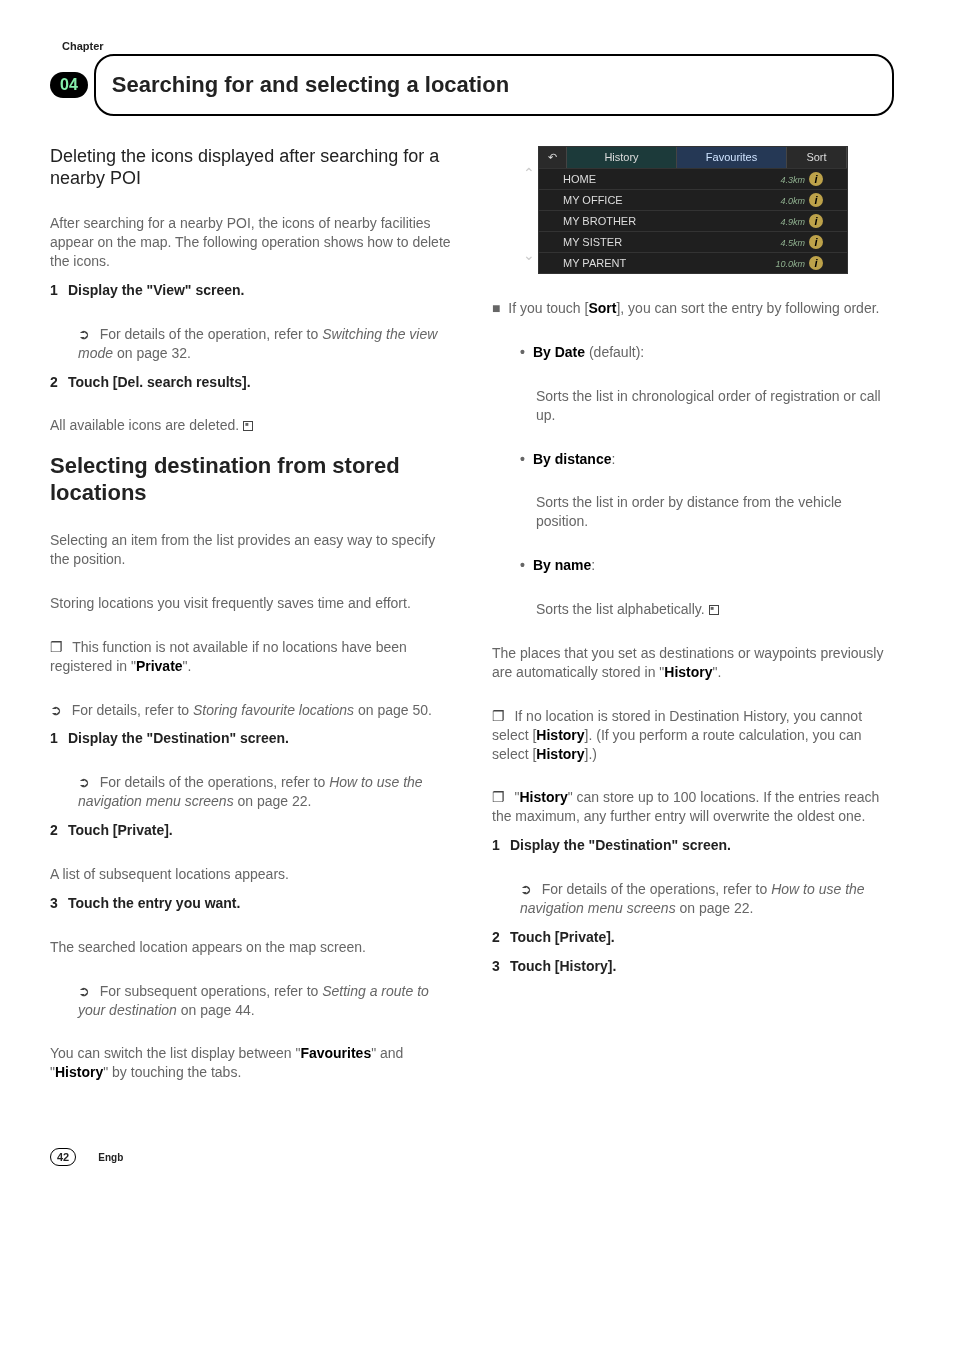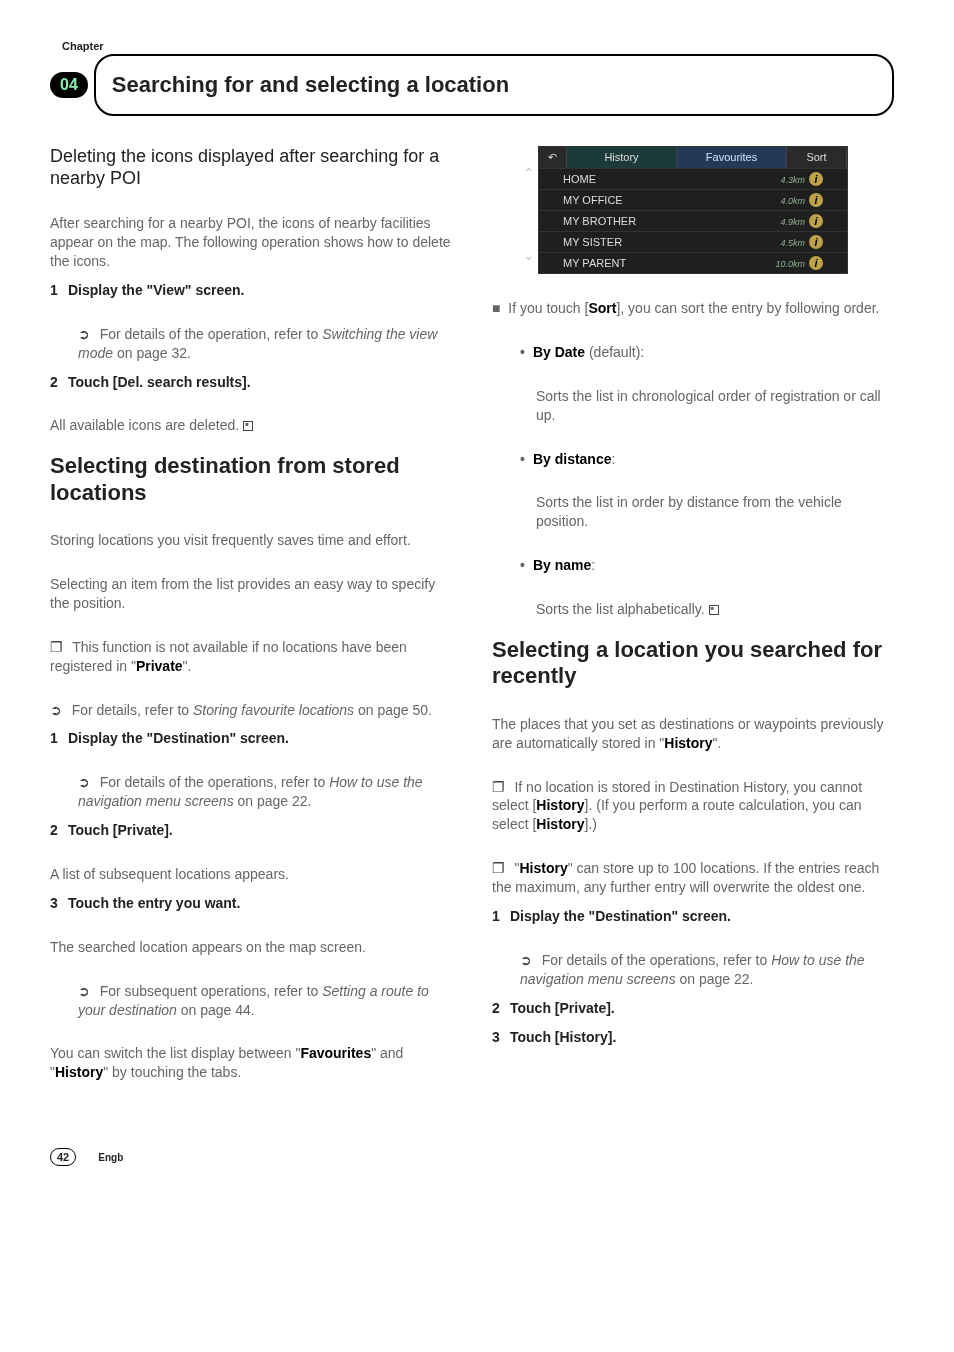--- a/index.html
+++ b/index.html
@@ -64,22 +64,22 @@
 
       <p class="step"><span class="step-num">1</span><span>Display the "View" screen.</span></p>
       <p class="grey indent ref-arrow">
         <span>For details of the operation, refer to </span><span class="italic">Switching the view mode</span><span> on page 32.</span>
       </p>
 
       <p class="step"><span class="step-num">2</span><span>Touch [Del. search results].</span></p>
       <p class="grey"><span>All available icons are deleted.</span><span class="end-mark"></span></p>
 
       <h2 class="sec">Selecting destination from stored locations</h2>
+      <p class="grey">Selecting an item from the list provides an easy way to specify the position.</p>
       <p class="grey">Storing locations you visit frequently saves time and effort.</p>
-      <p class="grey">Selecting an item from the list provides an easy way to specify the position.</p>
       <p class="grey note-box">
         <span>This function is not available if no locations have been registered in "</span><b>Private</b><span>".</span>
       </p>
       <p class="grey ref-arrow">
         <span>For details, refer to </span><span class="italic">Storing favourite locations</span><span> on page 50.</span>
       </p>
 
       <p class="step"><span class="step-num">1</span><span>Display the "Destination" screen.</span></p>
       <p class="grey indent ref-arrow">
         <span>For details of the operations, refer to </span><span class="italic">How to use the navigation menu screens</span><span> on page 22.</span>
@@ -135,21 +135,20 @@
 
       <p class="grey indent bullet"><b>By Date</b><span> (default):</span></p>
       <p class="grey indent2">Sorts the list in chronological order of registration or call up.</p>
 
       <p class="grey indent bullet"><b>By distance</b><span>:</span></p>
       <p class="grey indent2">Sorts the list in order by distance from the vehicle position.</p>
 
       <p class="grey indent bullet"><b>By name</b><span>:</span></p>
       <p class="grey indent2"><span>Sorts the list alphabetically.</span><span class="end-mark"></span></p>
 
-      <h2 class="sec">Selecting a location you searched for recently</h2>
       <p class="grey">
         <span>The places that you set as destinations or waypoints previously are automatically stored in "</span><b>History</b><span>".</span>
       </p>
       <p class="grey note-box">
         <span>If no location is stored in Destination History, you cannot select [</span><b>History</b><span>]. (If you perform a route calculation, you can select [</span><b>History</b><span>].)</span>
       </p>
       <p class="grey note-box">
         <span>"</span><b>History</b><span>" can store up to 100 locations. If the entries reach the maximum, any further entry will overwrite the oldest one.</span>
       </p>
 

